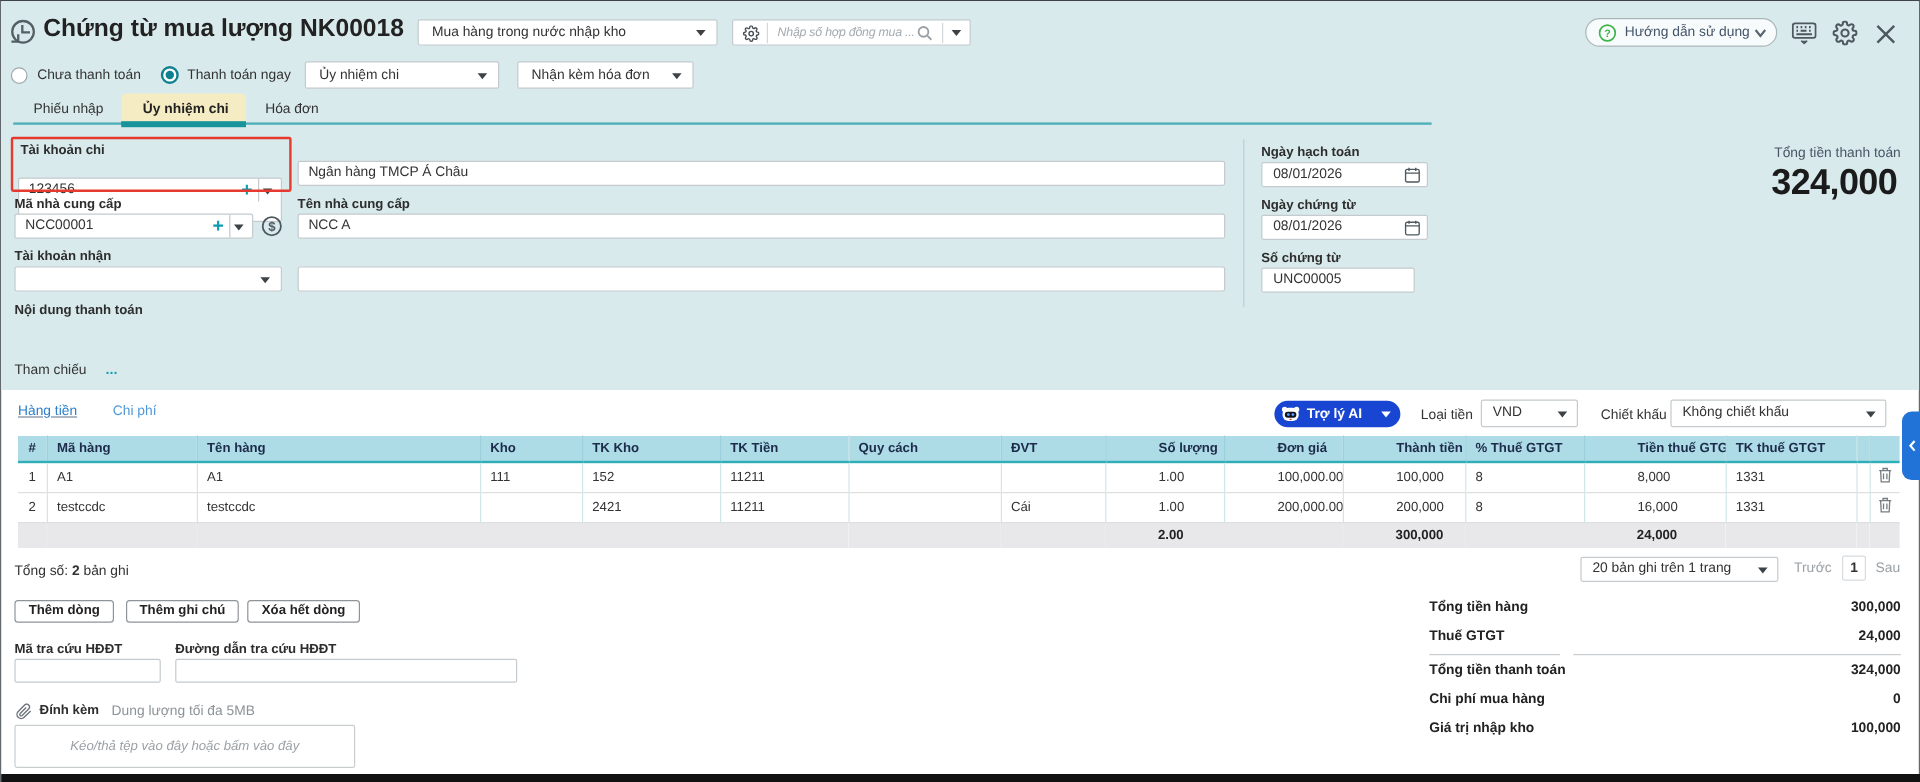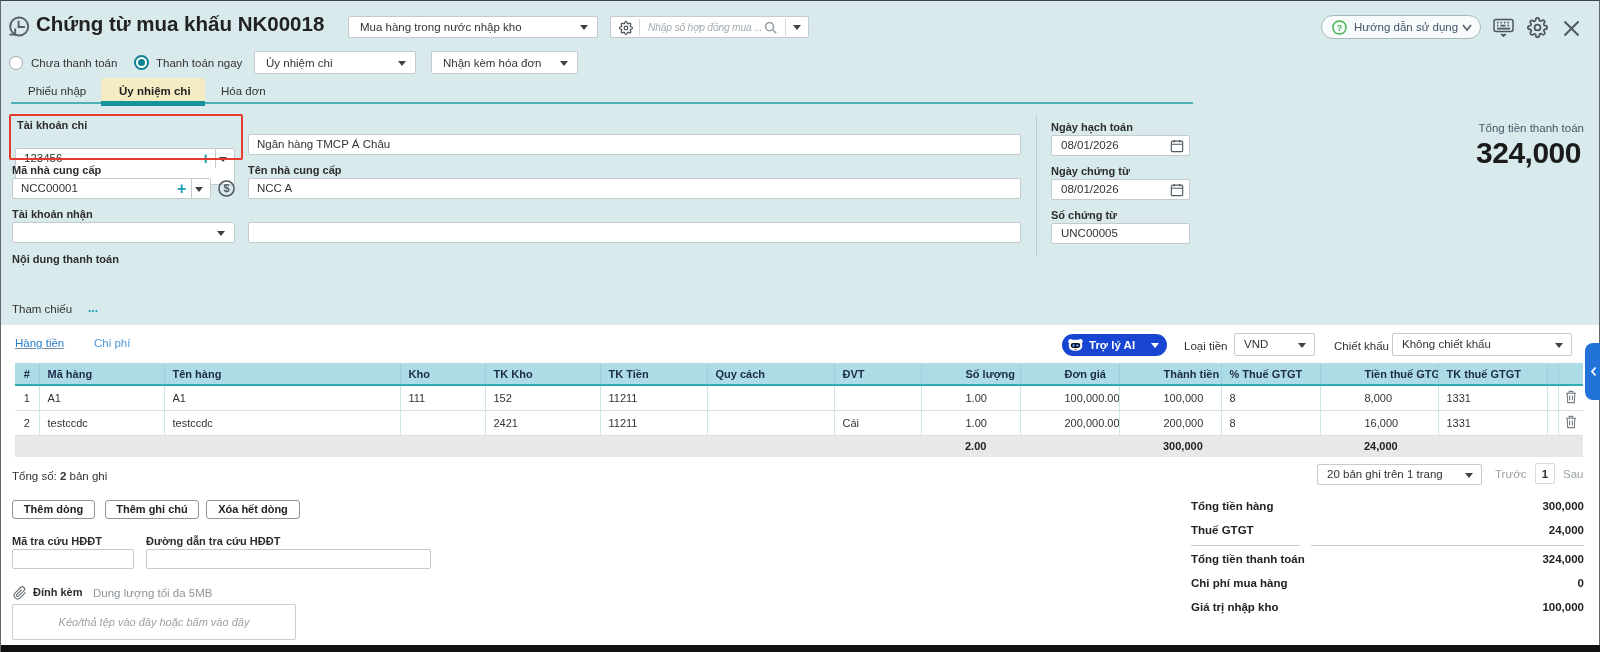--- a/index.html
+++ b/index.html
@@ -19,21 +19,21 @@
 
   <div class="abs cyan" style="left:0; top:0; width:1598px; height:324px;"></div>
 
   <div class="abs" style="left:8px; top:15px; width:22px; height:21px;">
     <svg width="22" height="21" viewBox="0 0 22 21">
       <circle cx="10.2" cy="10.5" r="9" fill="none" stroke="#555f66" stroke-width="1.9"></circle>
       <path d="M9.6 4.8 v6.2 h6.4" fill="none" stroke="#555f66" stroke-width="1.9"></path>
       <path d="M6.2 12.6 v5.7 M6.9 18.6 h-6.4" fill="none" stroke="#555f66" stroke-width="1.9"></path>
     </svg>
   </div>
-  <div class="abs" style="left:35px; top:11px; font-size:20.5px; font-weight:bold; color:#222;">Chứng từ mua khấu NK00018</div>
+  <div class="abs" style="left:35px; top:11px; font-size:20.5px; font-weight:bold; color:#222;">Chứng từ mua lượng NK00018</div>
 
   <div class="abs inp" style="left:347px; top:15px; width:250px; height:22px;">
     <div class="abs" style="left:11px; top:4px;">Mua hàng trong nước nhập kho</div>
     <div class="sel-arrow" style="right:9px; top:8px;"></div>
   </div>
 
   <div class="abs inp" style="left:609px; top:15px; width:199px; height:22px;">
     <svg class="abs" style="left:8px; top:3.5px;" width="14" height="14" viewBox="0 0 24 24" fill="none" stroke="#454e54" stroke-width="2">
       <circle cx="12" cy="12" r="3.2"></circle>
       <path d="M19.4 15a1.6 1.6 0 0 0 .33 1.82l.06.06a2 2 0 1 1-2.83 2.83l-.06-.06a1.6 1.6 0 0 0-1.82-.33 1.6 1.6 0 0 0-1 1.51V21a2 2 0 1 1-4 0v-.09a1.6 1.6 0 0 0-1-1.51 1.6 1.6 0 0 0-1.82.33l-.06.06a2 2 0 1 1-2.83-2.83l.06-.06a1.6 1.6 0 0 0 .33-1.82 1.6 1.6 0 0 0-1.51-1H3a2 2 0 1 1 0-4h.09a1.6 1.6 0 0 0 1.51-1 1.6 1.6 0 0 0-.33-1.82l-.06-.06a2 2 0 1 1 2.83-2.83l.06.06a1.6 1.6 0 0 0 1.82.33h0a1.6 1.6 0 0 0 1-1.51V3a2 2 0 1 1 4 0v.09a1.6 1.6 0 0 0 1 1.51h0a1.6 1.6 0 0 0 1.82-.33l.06-.06a2 2 0 1 1 2.83 2.83l-.06.06a1.6 1.6 0 0 0-.33 1.82v0a1.6 1.6 0 0 0 1.51 1H21a2 2 0 1 1 0 4h-.09a1.6 1.6 0 0 0-1.51 1z"></path>
@@ -143,21 +143,21 @@
   </div>
   <div class="abs lbl" style="left:1050px; top:164px;">Ngày chứng từ</div>
   <div class="abs inp" style="left:1050px; top:178px; width:139px; height:21px;">
     <div class="abs" style="left:9px; top:3px;">08/01/2026</div>
     <svg class="abs" style="right:5px; top:3px;" width="14" height="14" viewBox="0 0 16 16" fill="none" stroke="#4e585f" stroke-width="1.3">
       <rect x="1.5" y="2.5" width="13" height="12" rx="1.5"></rect>
         <path d="M1.5 6 h13 M4.8 1 v3 M11.2 1 v3"></path>
     </svg>
   </div>
   <div class="abs lbl" style="left:1050px; top:208px;">Số chứng từ</div>
-  <div class="abs inp" style="left:1050px; top:222px; width:139px; height:21px;">
+  <div class="abs inp" style="left:1050px; top:222px; width:128px; height:21px;">
     <div class="abs" style="left:9px; top:3px;">UNC00005</div>
   </div>
 
   <div class="abs" style="left:1283px; top:121px; width:300px; text-align:right; font-size:11.5px; color:#4a5568;">Tổng tiền thanh toán</div>
   <div class="abs" style="left:1280px; top:135px; width:300px; text-align:right; font-size:30px; font-weight:bold; color:#1b1b1b; letter-spacing:-0.5px;">324,000</div>
 
   <div class="abs" style="left:14px; top:336px; font-size:11.5px; font-weight:normal; color:#2a7fcb; text-decoration:underline; text-decoration-color:#7a8aa0;">Hàng tiền</div>
   <div class="abs" style="left:93px; top:336px; font-size:11.5px; color:#5099d8;">Chi phí</div>
 
   <div class="abs" style="left:1061px; top:333px; width:105px; height:22px; background:#1846d2; border-radius:11px;">

